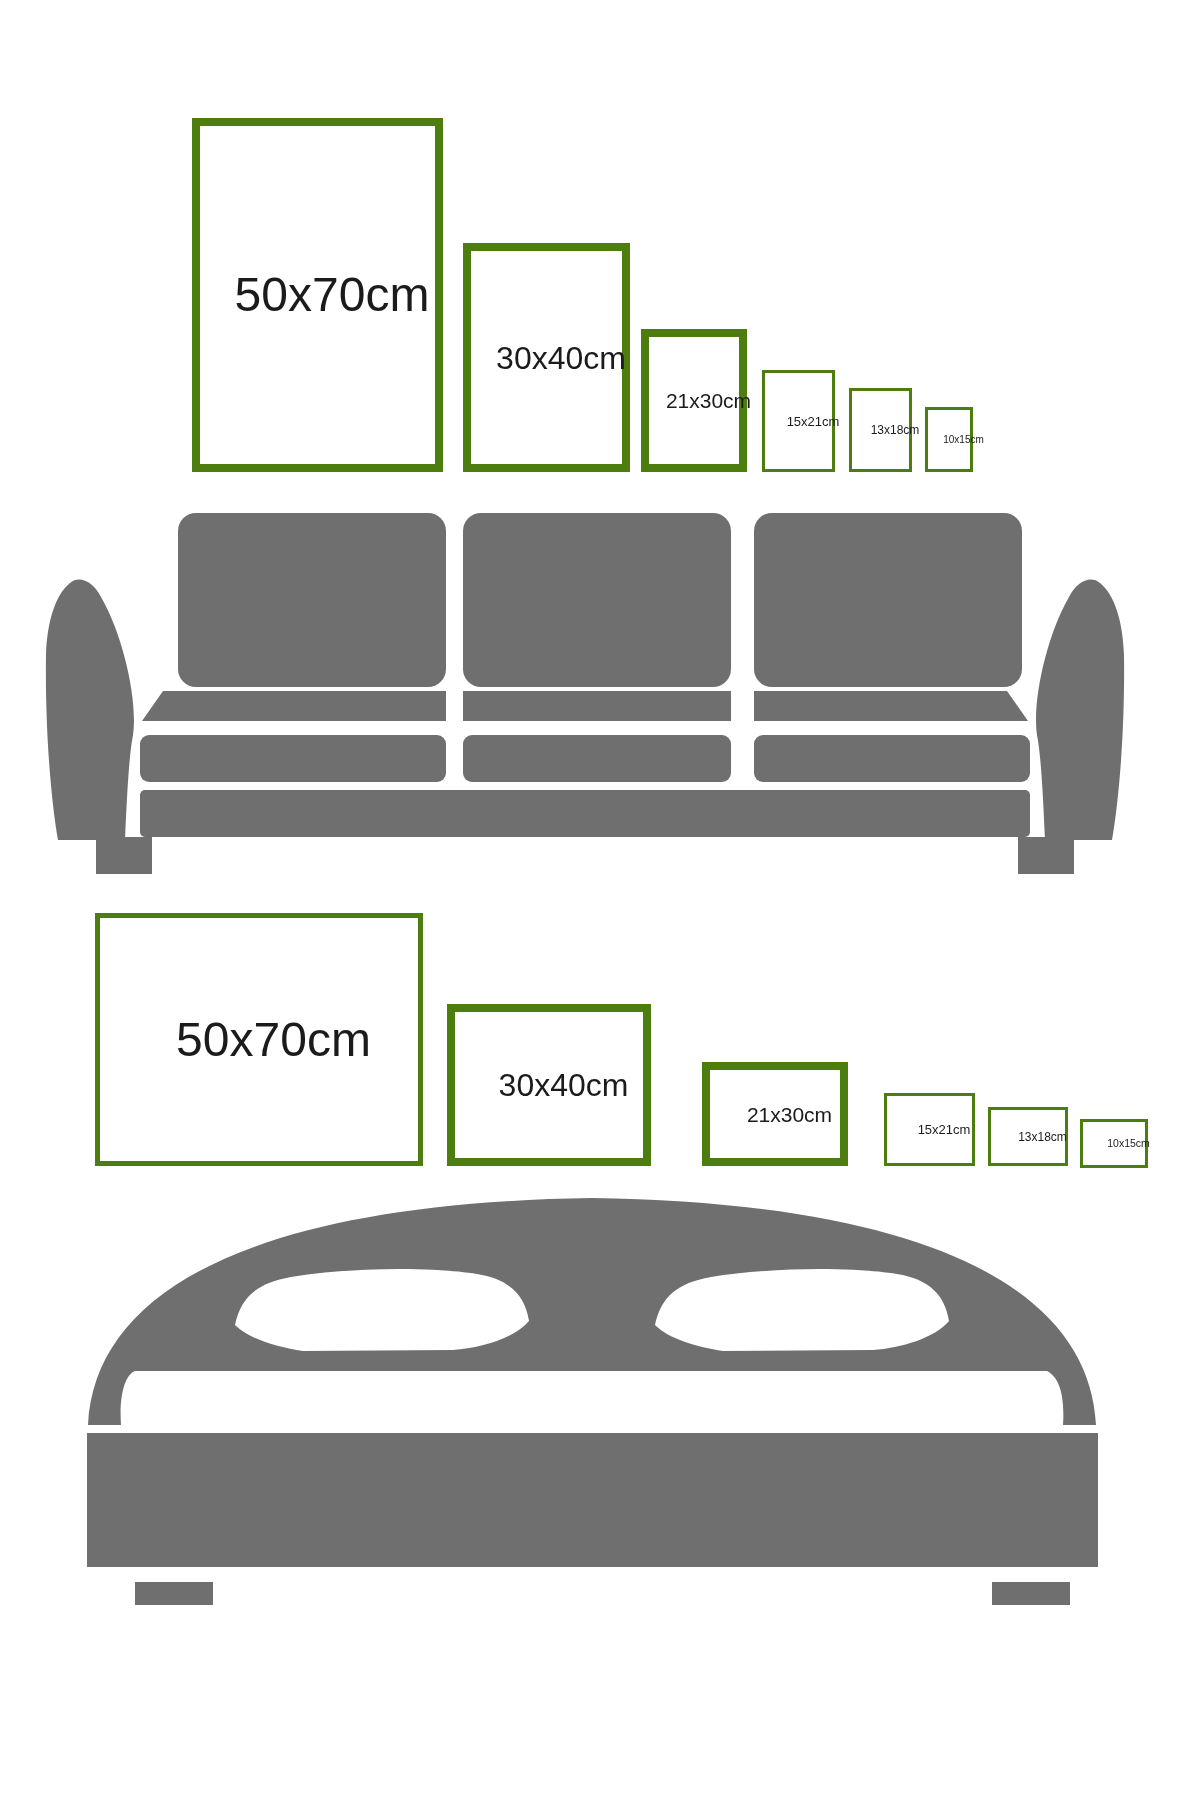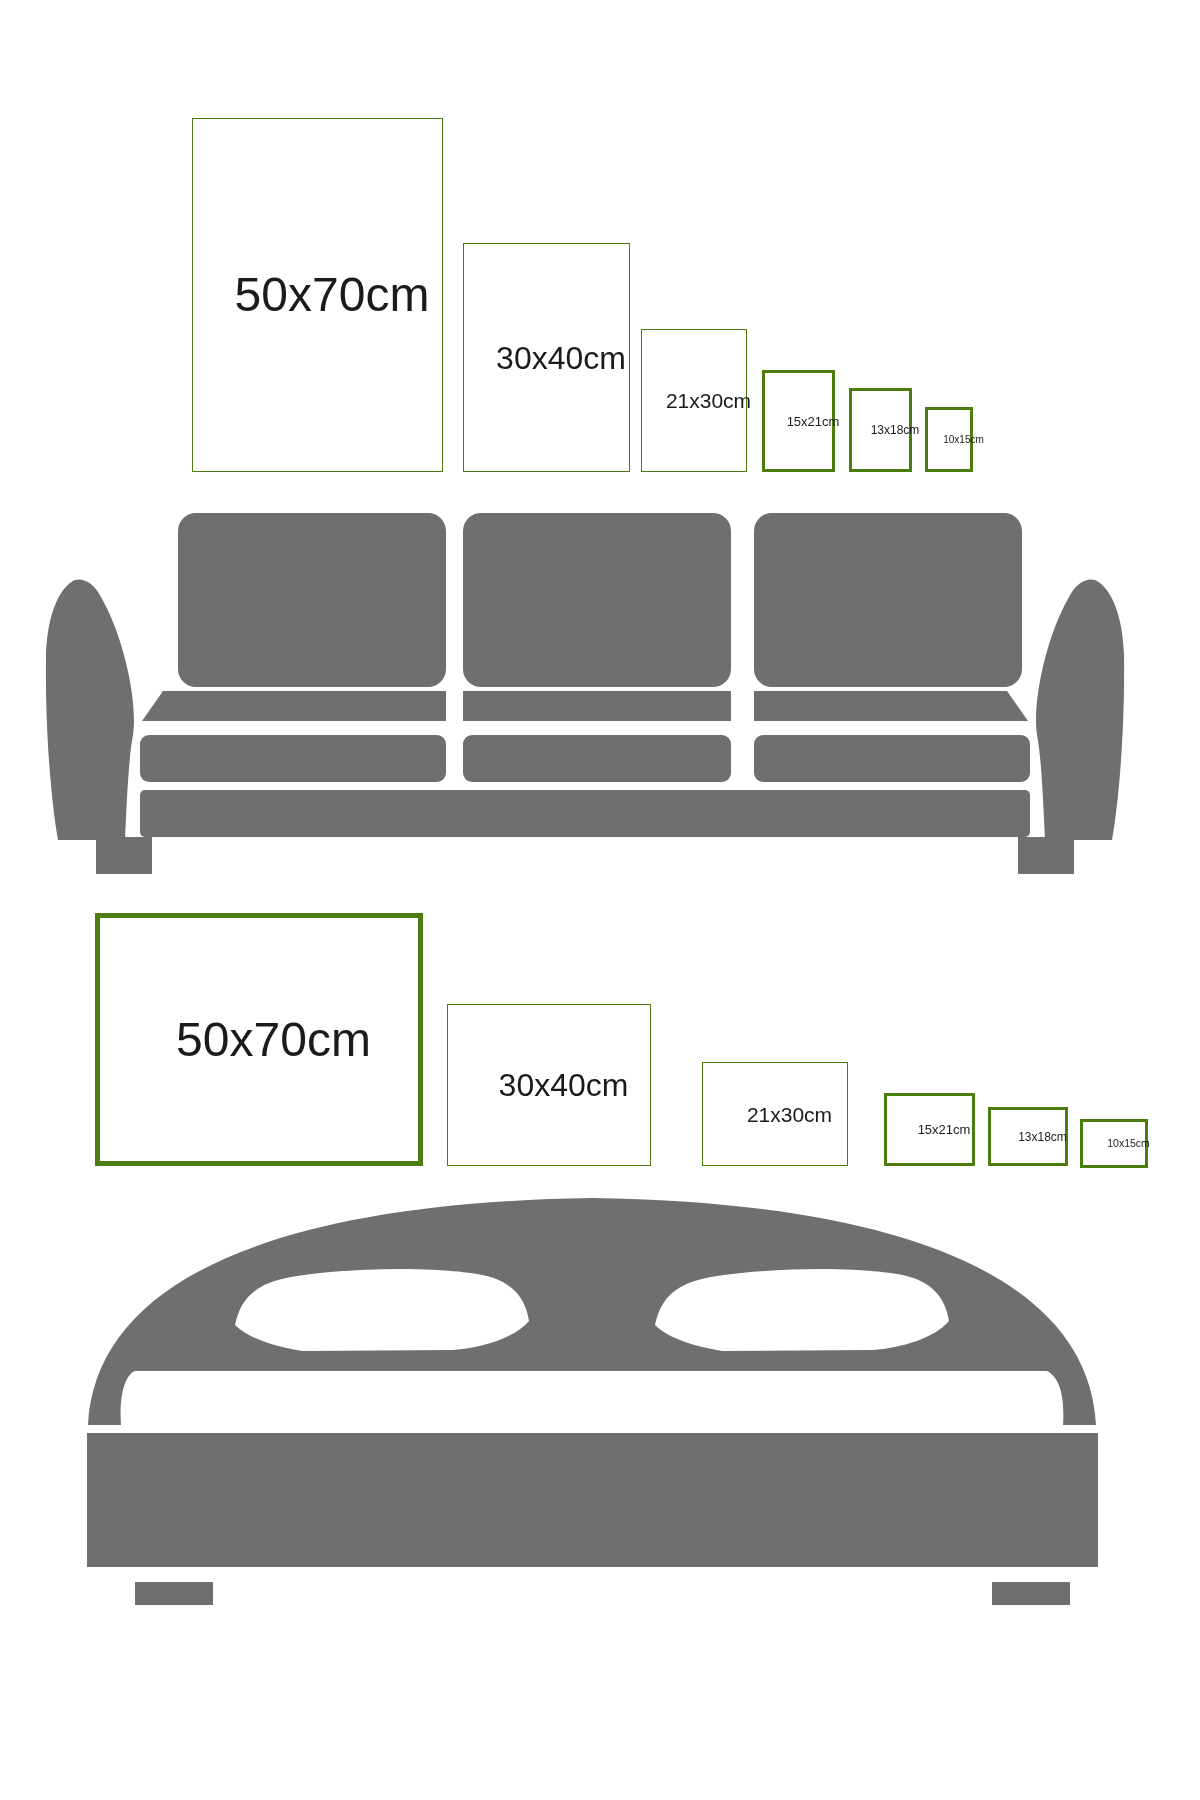--- a/index.html
+++ b/index.html
@@ -8,21 +8,21 @@
     width: 1200px;
     height: 1800px;
     background: #ffffff;
     overflow: hidden;
     font-family: "Liberation Sans", "DejaVu Sans", sans-serif;
   }
   .frame {
     position: absolute;
     box-sizing: border-box;
     background: #ffffff;
-    border: 1px solid #4d7c0f;
+    border: 8px solid #4d7c0f;
     display: flex;
     align-items: center;
     justify-content: center;
     padding-left: 29px;
   }
   .frame-label {
     color: #1b1b1b;
     white-space: nowrap;
     letter-spacing: 0px;
     line-height: 1;

